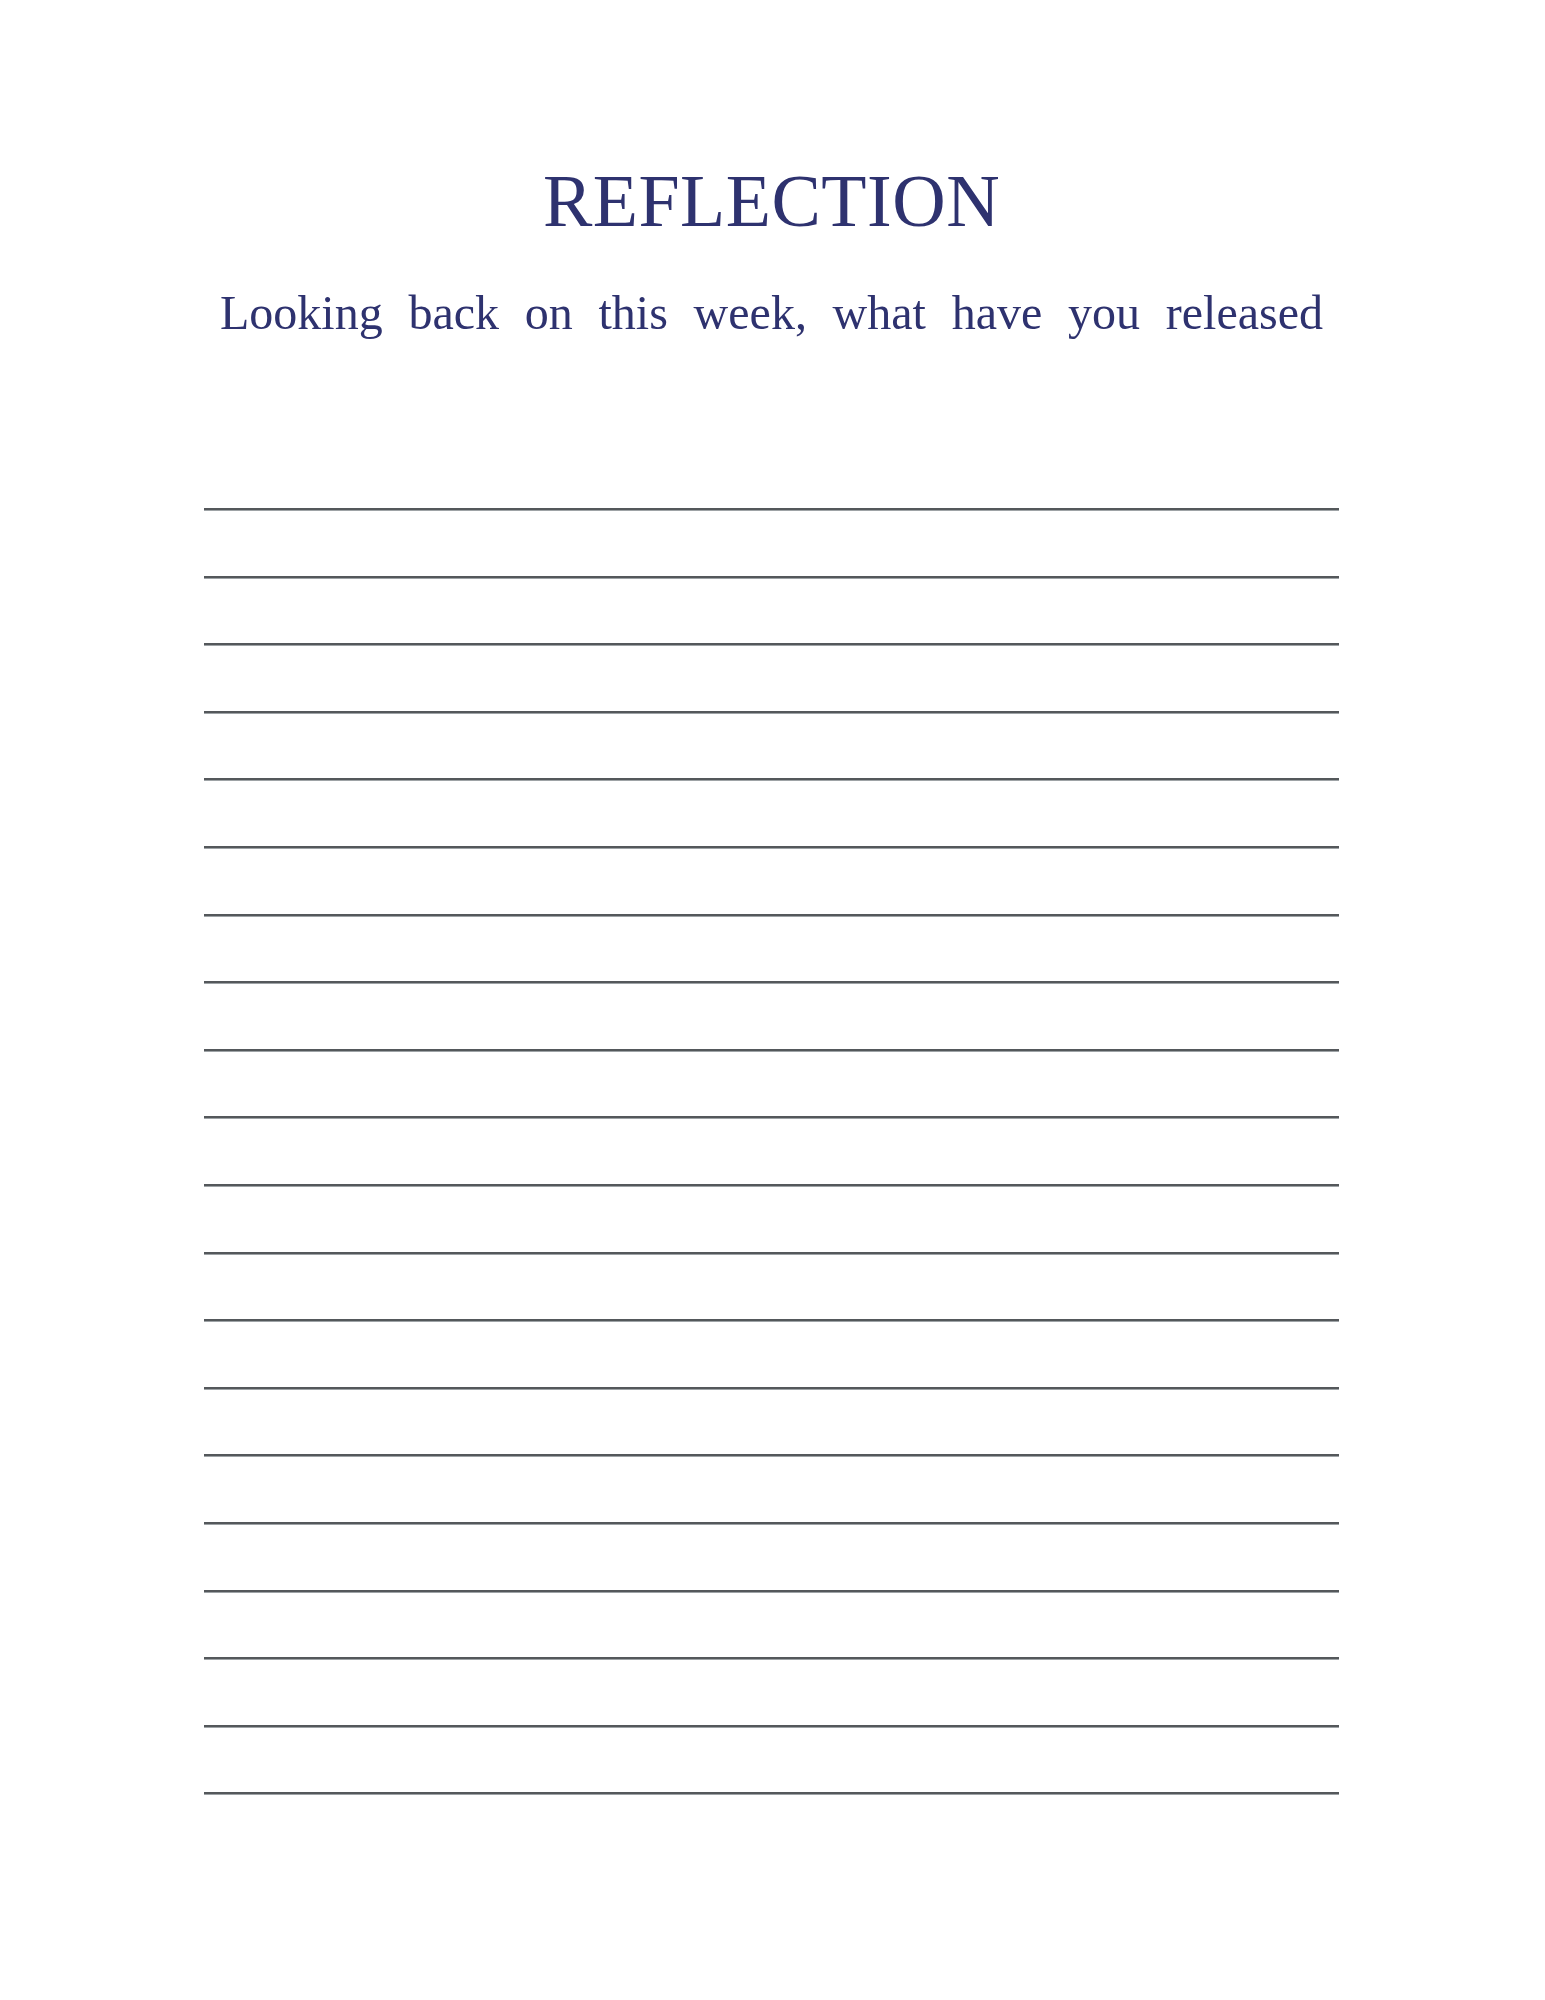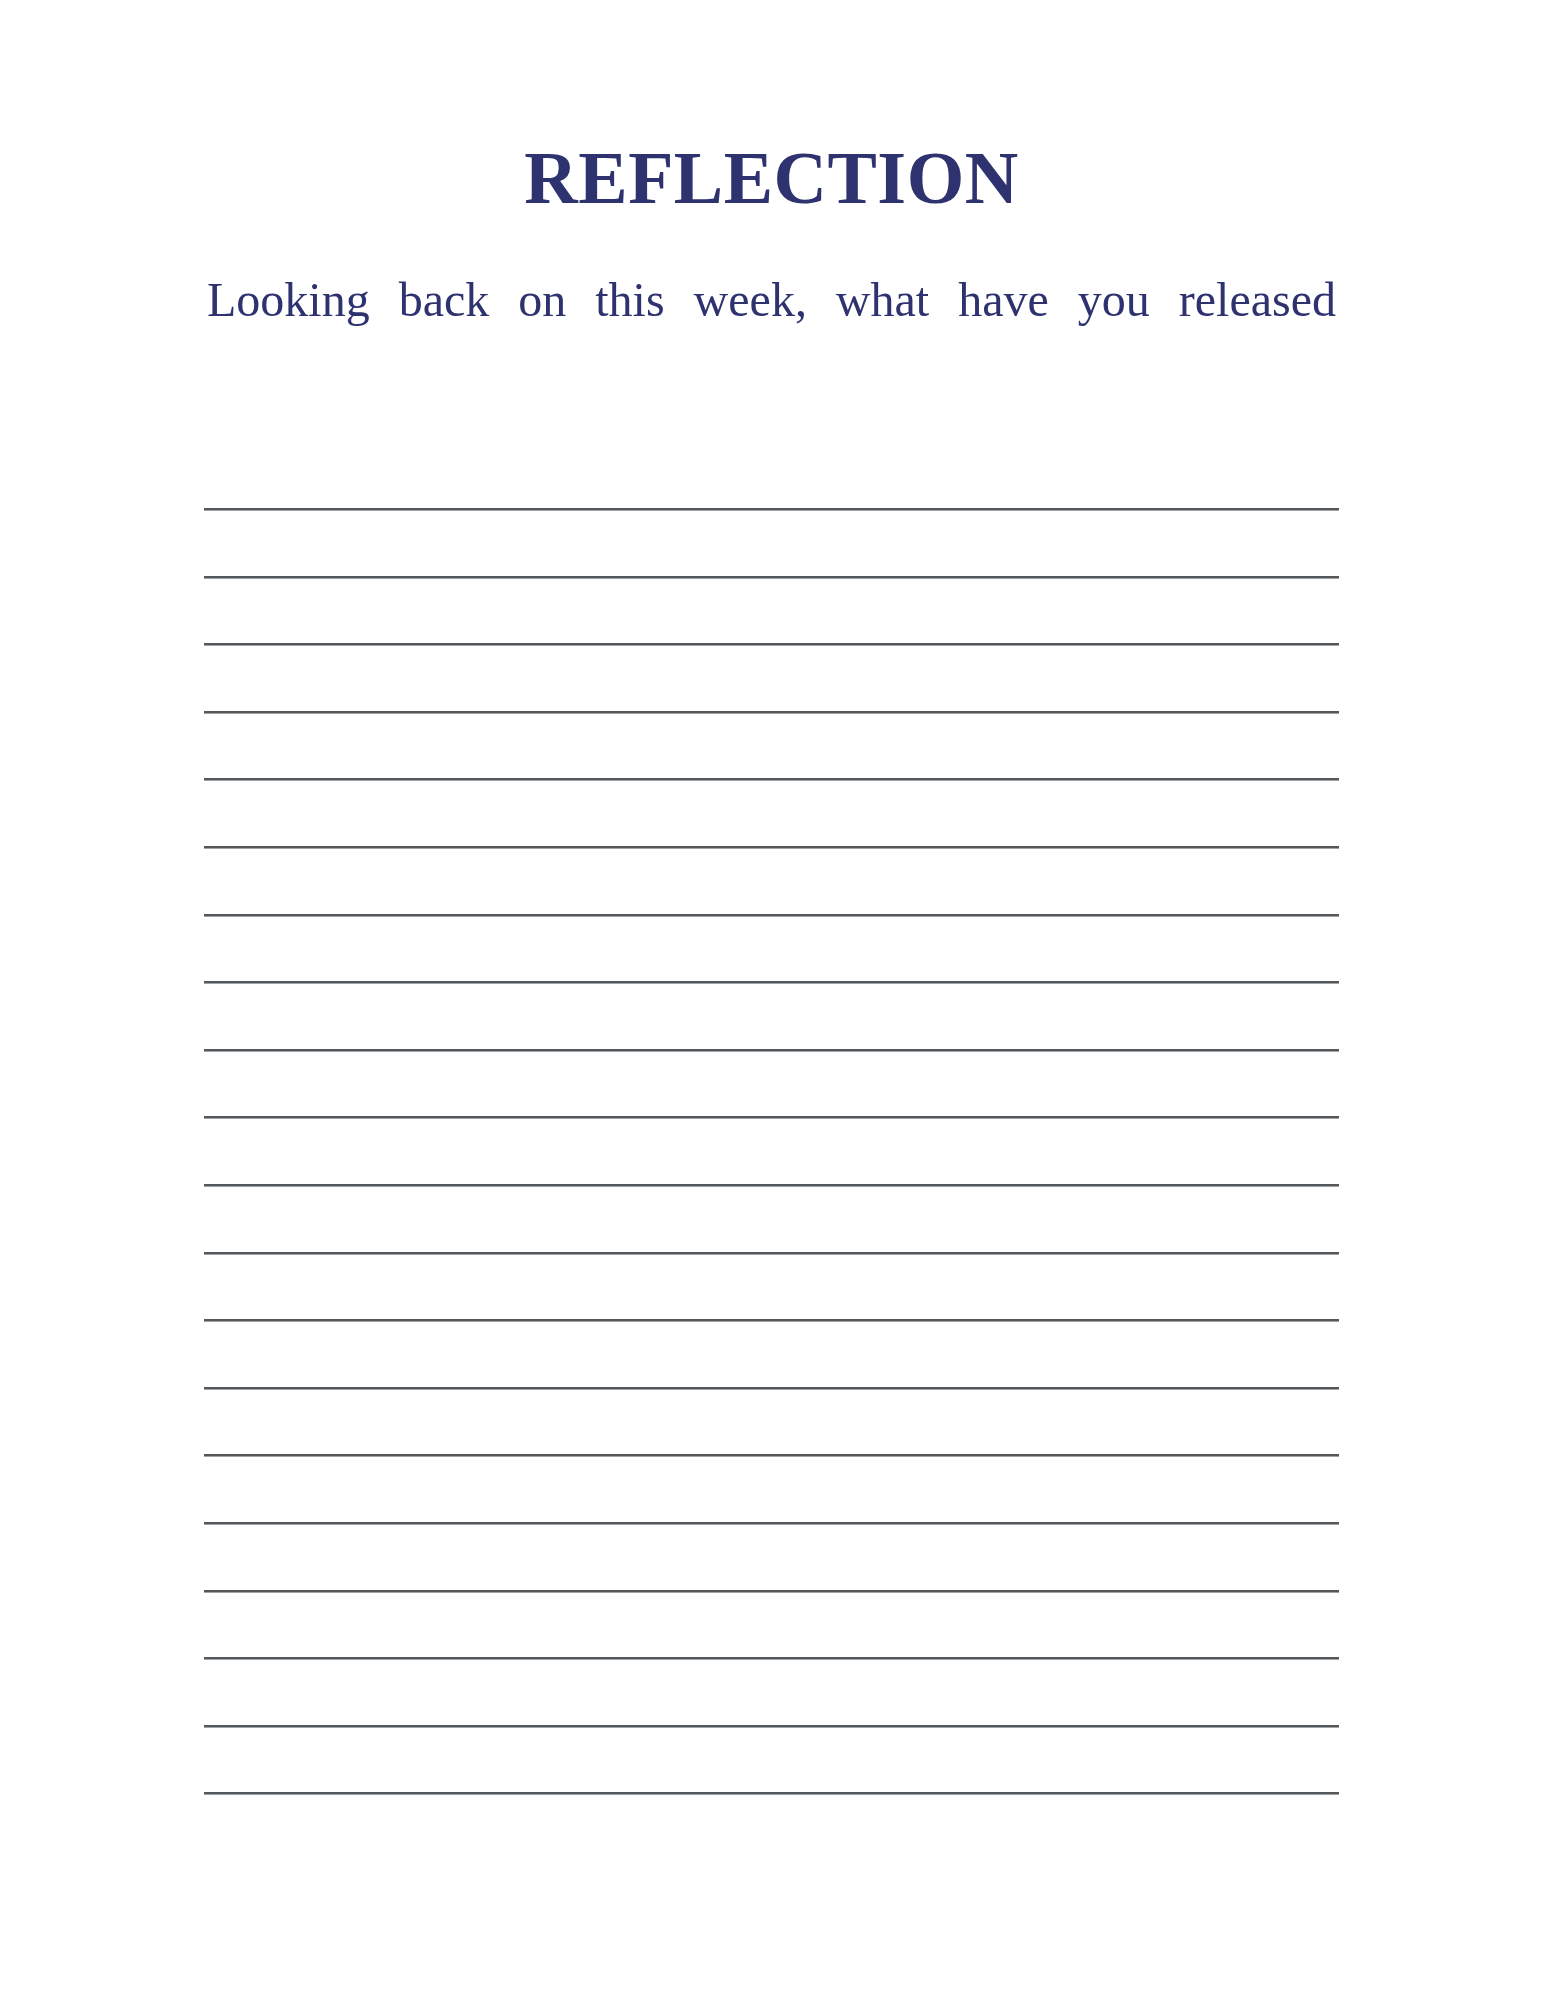--- a/index.html
+++ b/index.html
@@ -11,42 +11,42 @@
     position: relative;
     width: 1545px;
     height: 2000px;
     background: #ffffff;
     font-family: "Liberation Serif", serif;
     color: #2e326f;
     overflow: hidden;
   }
   .title {
     position: absolute;
-    top: 137px;
+    top: 160px;
     left: 204px;
     width: 1135px;
     margin: 0;
     text-align: center;
     font-size: 74px;
     line-height: 82px;
-    font-weight: 700;
+    font-weight: 400;
     letter-spacing: 0.5px;
     color: #2e326f;
   }
   .prompt {
     position: absolute;
     top: 270px;
     left: 204px;
     width: 1135px;
     font-size: 48px;
     line-height: 54px;
     color: #2e326f;
   }
   .prompt p {
-    margin: 3px;
+    margin: 16px;
     padding: 0;
   }
   .prompt p.just {
     text-align: justify;
     text-align-last: justify;
   }
   .rules {
     position: absolute;
     top: 508px;
     left: 204px;

